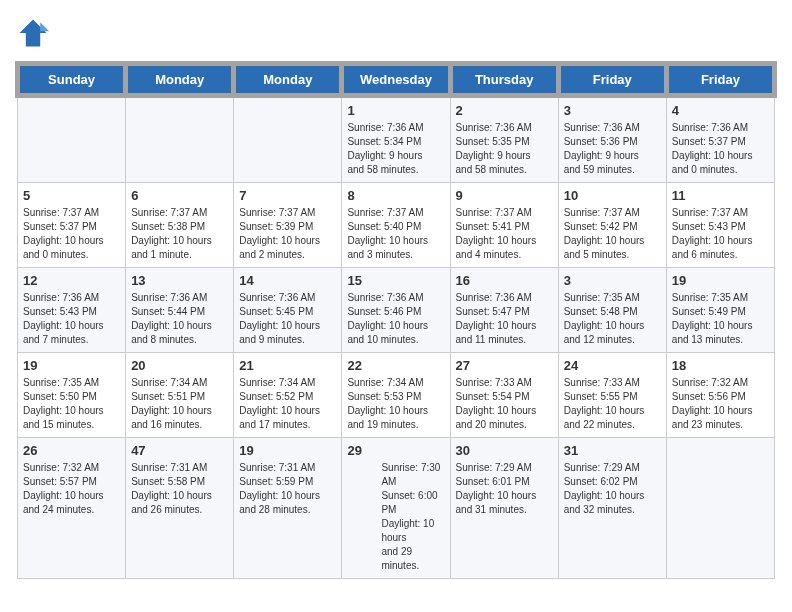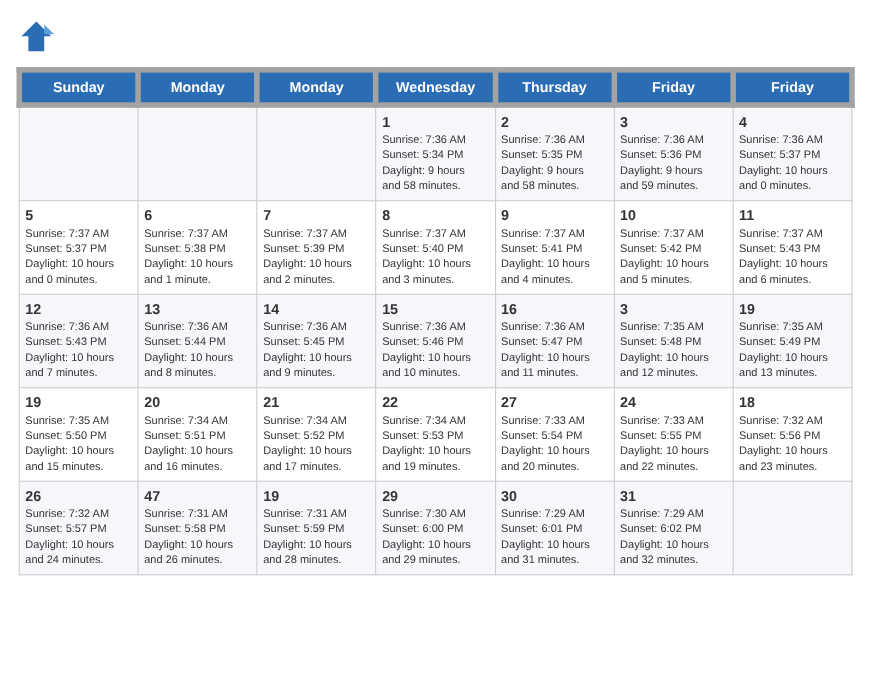--- a/index.html
+++ b/index.html
@@ -318,21 +318,21 @@
         </td>
         <td>
           <span class="cell-date">19</span>
           <div class="cell-info" style="white-space: pre-line;">Sunrise: 7:31 AM
 Sunset: 5:59 PM
 Daylight: 10 hours
 and 28 minutes.</div>
         </td>
         <td>
           <span class="cell-date">29</span>
-          <div class="cell-info" style="white-space: pre-line;">Sunrise: 7:30 AM
+          <div class="cell-info" style="white-space: pre-line; margin-left: 34px;">Sunrise: 7:30 AM
 Sunset: 6:00 PM
 Daylight: 10 hours
 and 29 minutes.</div>
         </td>
         <td>
           <span class="cell-date">30</span>
           <div class="cell-info" style="white-space: pre-line;">Sunrise: 7:29 AM
 Sunset: 6:01 PM
 Daylight: 10 hours
 and 31 minutes.</div>

